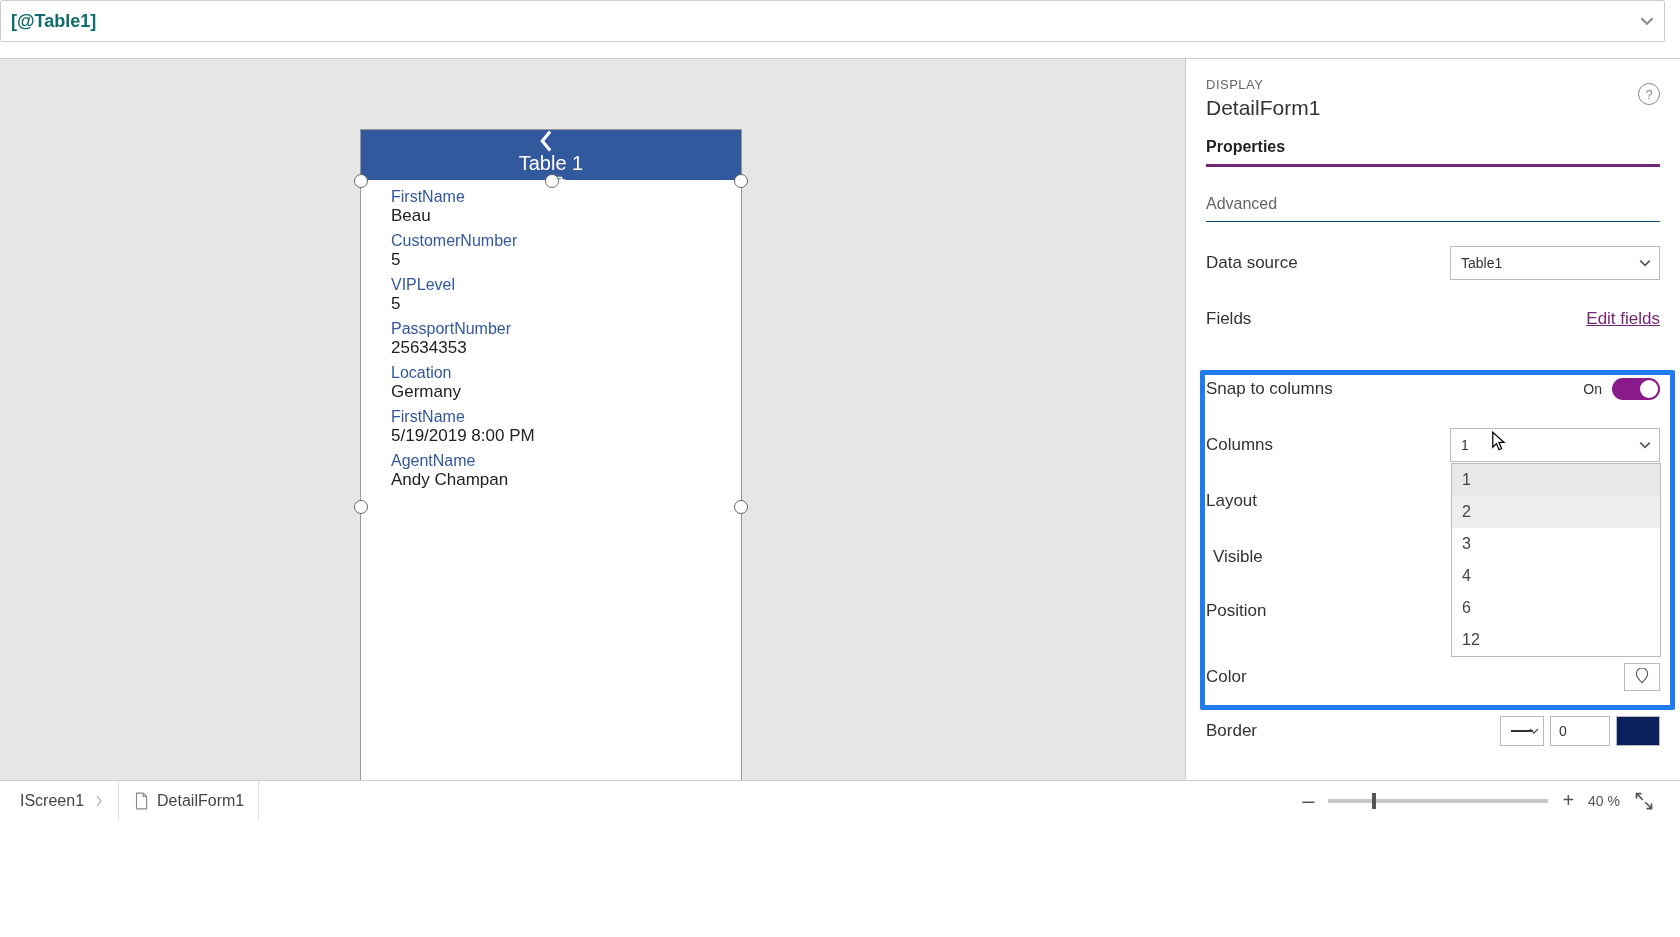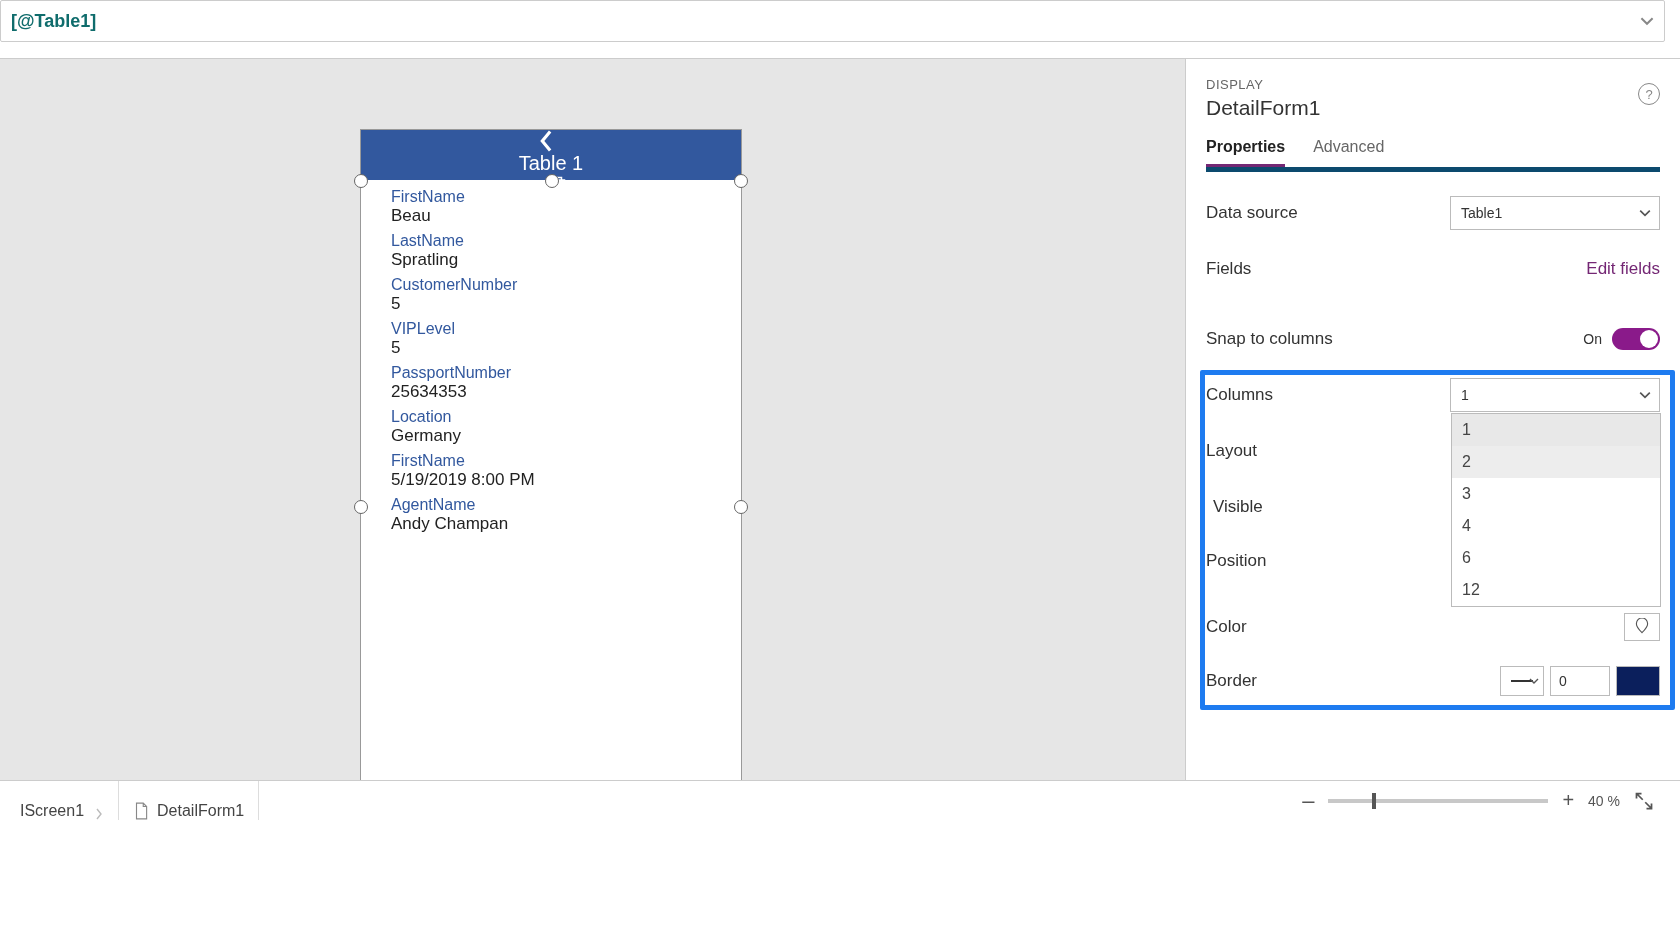--- a/index.html
+++ b/index.html
@@ -24,30 +24,30 @@
   .field-value { color:#222; font-size:17px;}
   .sel-handle { position:absolute; width:14px; height:14px; background:#fff;
     border:1px solid #666; border-radius:50%;}
   .right-panel { position:absolute; top:58px; right:0; width:495px; bottom:40px;
     border-left:1px solid #ccc; border-top:1px solid #ccc; background:#fff; padding:18px 20px 0 20px;}
   .rp-display { color:#666; font-size:13px; letter-spacing:0.5px;}
   .rp-name { font-size:21px; margin-top:4px;}
   .rp-help { position:absolute; right:20px; top:24px; width:22px; height:22px;
     border:1.5px solid #888; border-radius:50%; color:#888; display:flex;
     align-items:center; justify-content:center; font-size:13px;}
-  .tabs { display:flex; gap:28px; margin-top:18px; border-bottom:5px solid #0c4a6e;}
+  .tabs { display:flex; gap:28px; margin-top:18px; border-bottom:1px solid #0c4a6e;flex-direction:column;}
   .tab { padding-bottom:8px; font-size:16px; color:#666; cursor:pointer;}
   .tab.active { color:#222; border-bottom:3px solid #742774; font-weight:600;}
   .prop-row { display:flex; align-items:center; margin-top:24px; min-height:30px;}
   .prop-label { flex:1; font-size:17px; color:#333;}
   .prop-control { width:210px; display:flex; align-items:center; justify-content:flex-end;}
   .dropdown { width:210px; height:34px; border:1px solid #bbb; display:flex;
     align-items:center; padding:0 10px; position:relative; background:#fff;}
   .dropdown .chev { position:absolute; right:8px; color:#555;}
-  .link { color:#742774; font-size:17px;}
+  .link { color:#742774; font-size:17px;text-decoration:underline;}
   .toggle { width:48px; height:22px; border-radius:11px; background:#8a1a8a;
     position:relative; margin-left:10px;}
   .toggle::after { content:""; position:absolute; right:2px; top:2px; width:18px; height:18px;
     background:#fff; border-radius:50%;}
   .highlight-box { position:absolute; border:5px solid #1e7bf0; border-radius:2px;
     left:1200px; top:370px; width:475px; height:340px; pointer-events:none;}
   .dropdown-menu { position:absolute; left:0; top:34px; width:210px; background:#fff;
     border:1px solid #bbb; z-index:5;}
   .menu-item { padding:7px 10px; font-size:16px; color:#444;}
   .menu-item.sel { background:#e8e8e8;}
@@ -59,21 +59,21 @@
     align-items:center; justify-content:center;}
   .border-line { width:44px; height:30px; border:1px solid #bbb; display:flex;
     align-items:center; justify-content:center; margin-right:6px; position:relative;}
   .border-line::before{content:""; width:22px; height:2px; background:#333;}
   .border-line .chev{position:absolute; right:4px; font-size:11px; color:#555;}
   .border-val { width:60px; height:30px; border:1px solid #bbb; padding:0 8px;
     display:flex; align-items:center; margin-right:6px;}
   .border-color { width:44px; height:30px; background:#0b1f5c; border:1px solid #bbb;}
   .footer { position:absolute; bottom:0; left:0; right:0; height:40px; background:#fff;
     border-top:1px solid #ccc; display:flex; align-items:center; padding:0 6px;}
-  .crumb { padding:0 14px; height:100%; display:flex; align-items:flex-end;
+  .crumb { padding:0 14px; height:100%; display:flex; align-items:center;
     border-right:1px solid #ddd; color:#444; font-size:16px;}
   .crumb .file-icon{margin-right:8px; color:#888;}
   .footer-spacer{flex:1;}
   .zoom { display:flex; align-items:center; gap:14px; padding-right:20px; color:#555;}
   .slider { width:220px; height:4px; background:#c8c8c8; position:relative;}
   .slider::after{content:""; position:absolute; left:44px; top:-6px; width:4px; height:16px;
     background:#555;}
   .expand-icon{font-size:18px;}
   svg { display:block;}
 </style>
@@ -110,24 +110,20 @@
               <path d="M2 12l1-3 7-7 2 2-7 7-3 1z" stroke="#fff" stroke-width="1.2" fill="none"></path>
             </svg>
         </span>
       </div>
       <div class="canvas-body">
         <div class="field">
           <div class="field-label">FirstName</div>
           <div class="field-value">Beau</div>
         </div>
         <div class="field">
-          <div class="field-label">LastName</div>
-          <div class="field-value">Spratling</div>
-        </div>
-        <div class="field">
           <div class="field-label">CustomerNumber</div>
           <div class="field-value">5</div>
         </div>
         <div class="field">
           <div class="field-label">VIPLevel</div>
           <div class="field-value">5</div>
         </div>
         <div class="field">
           <div class="field-label">PassportNumber</div>
           <div class="field-value">25634353</div>

